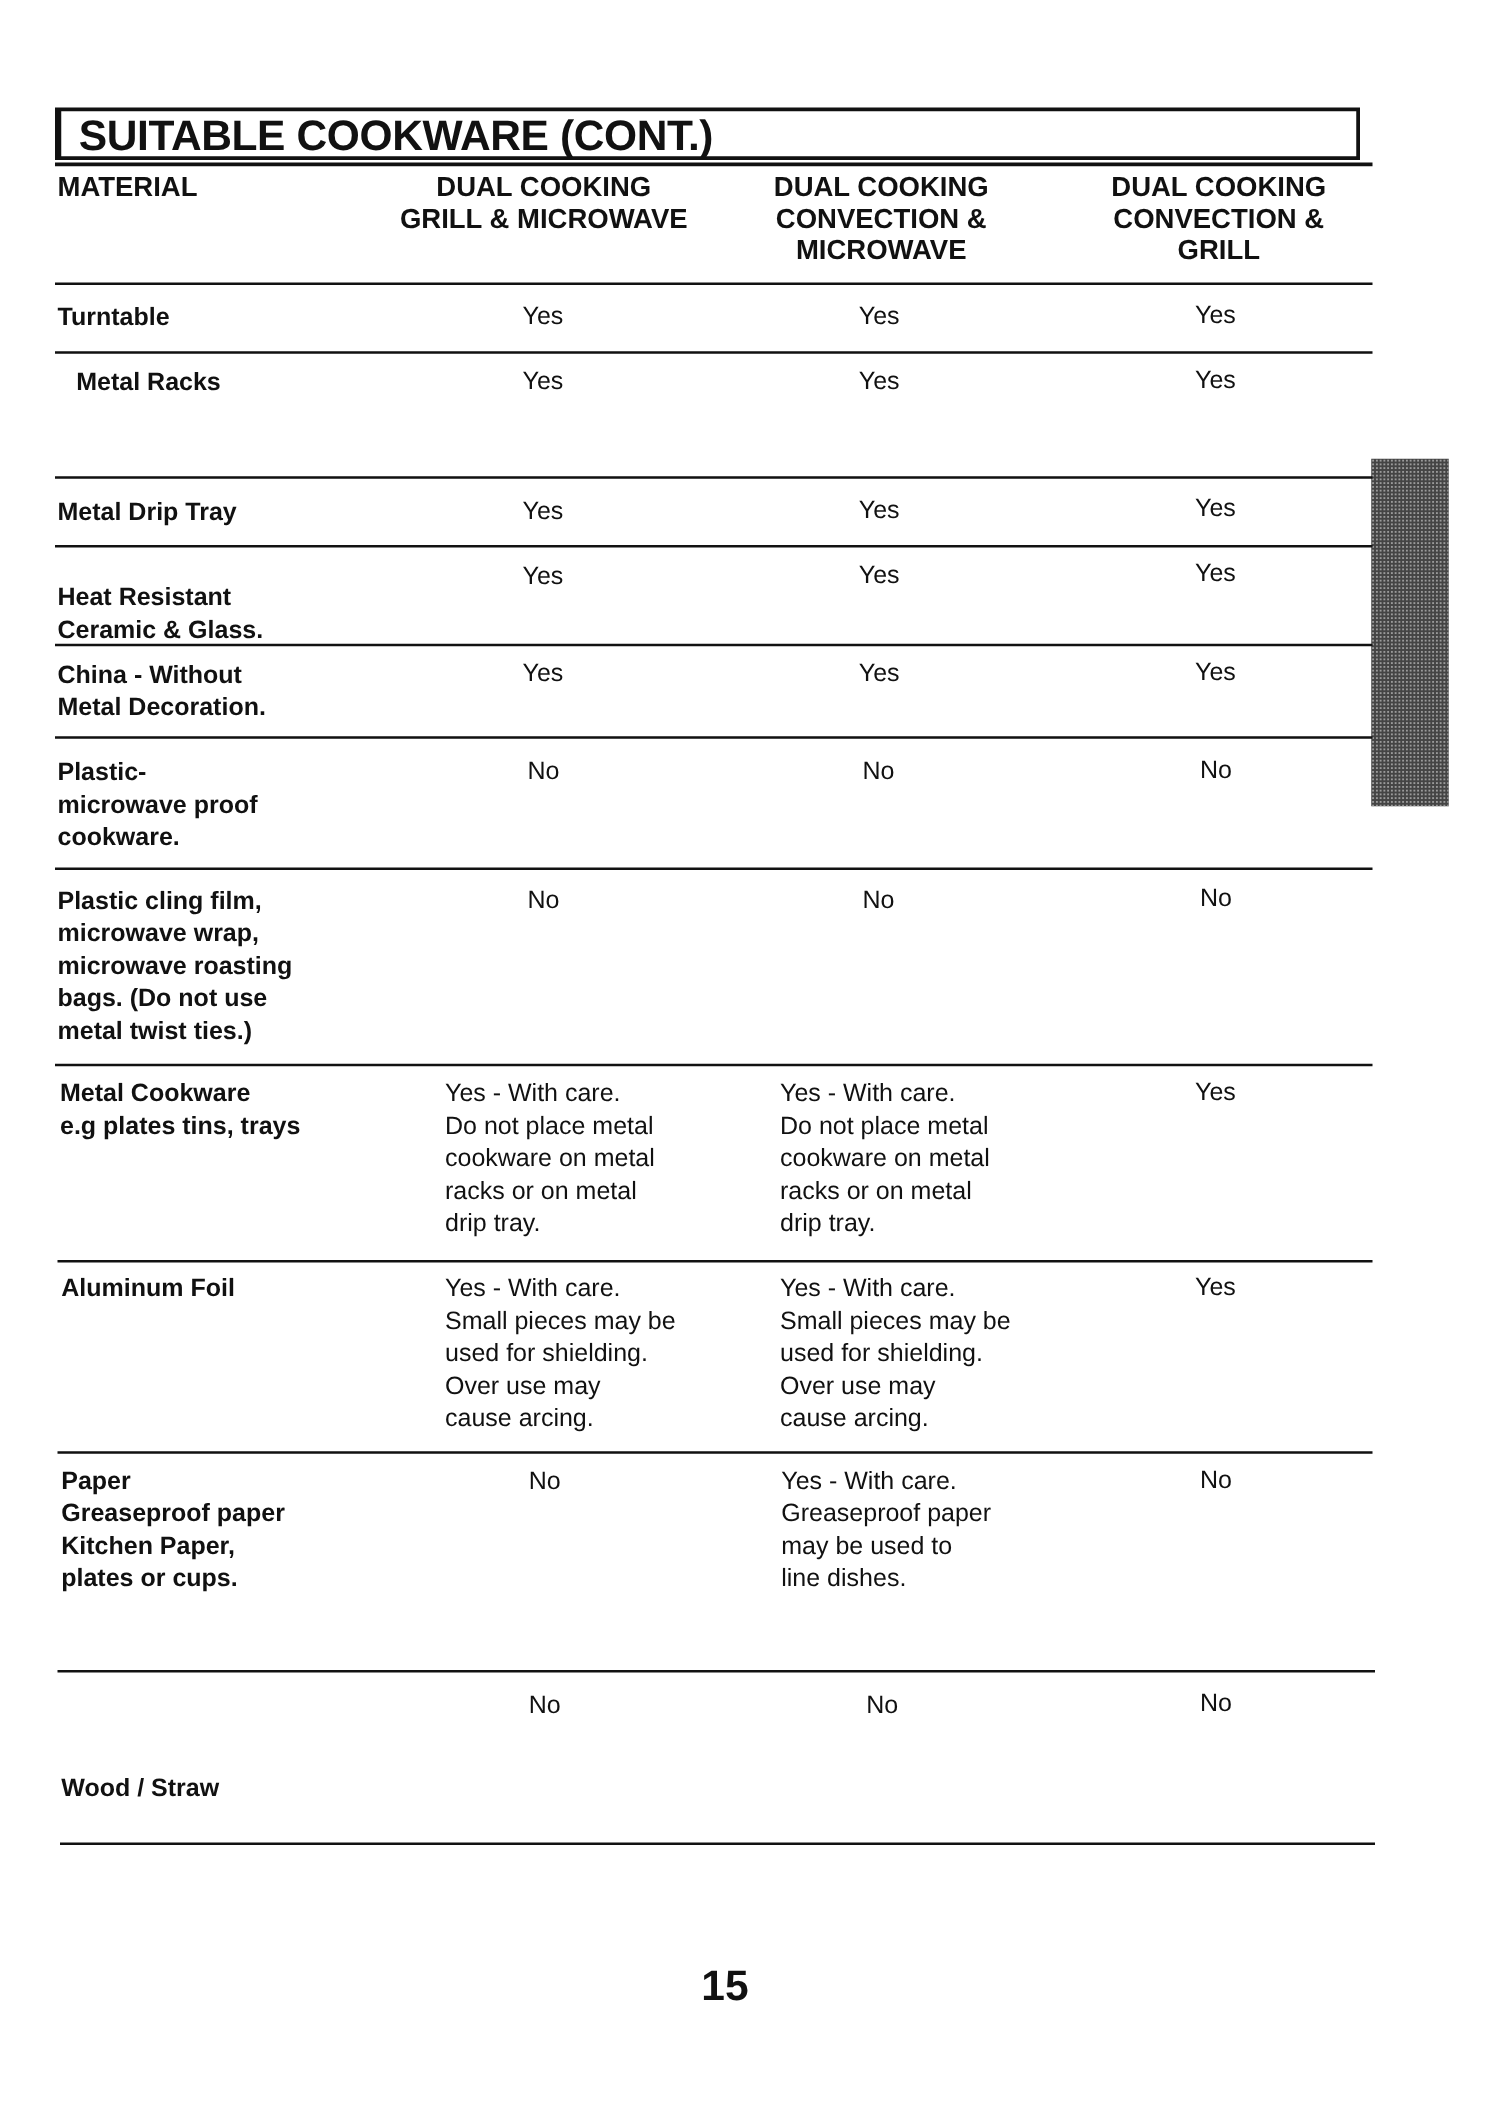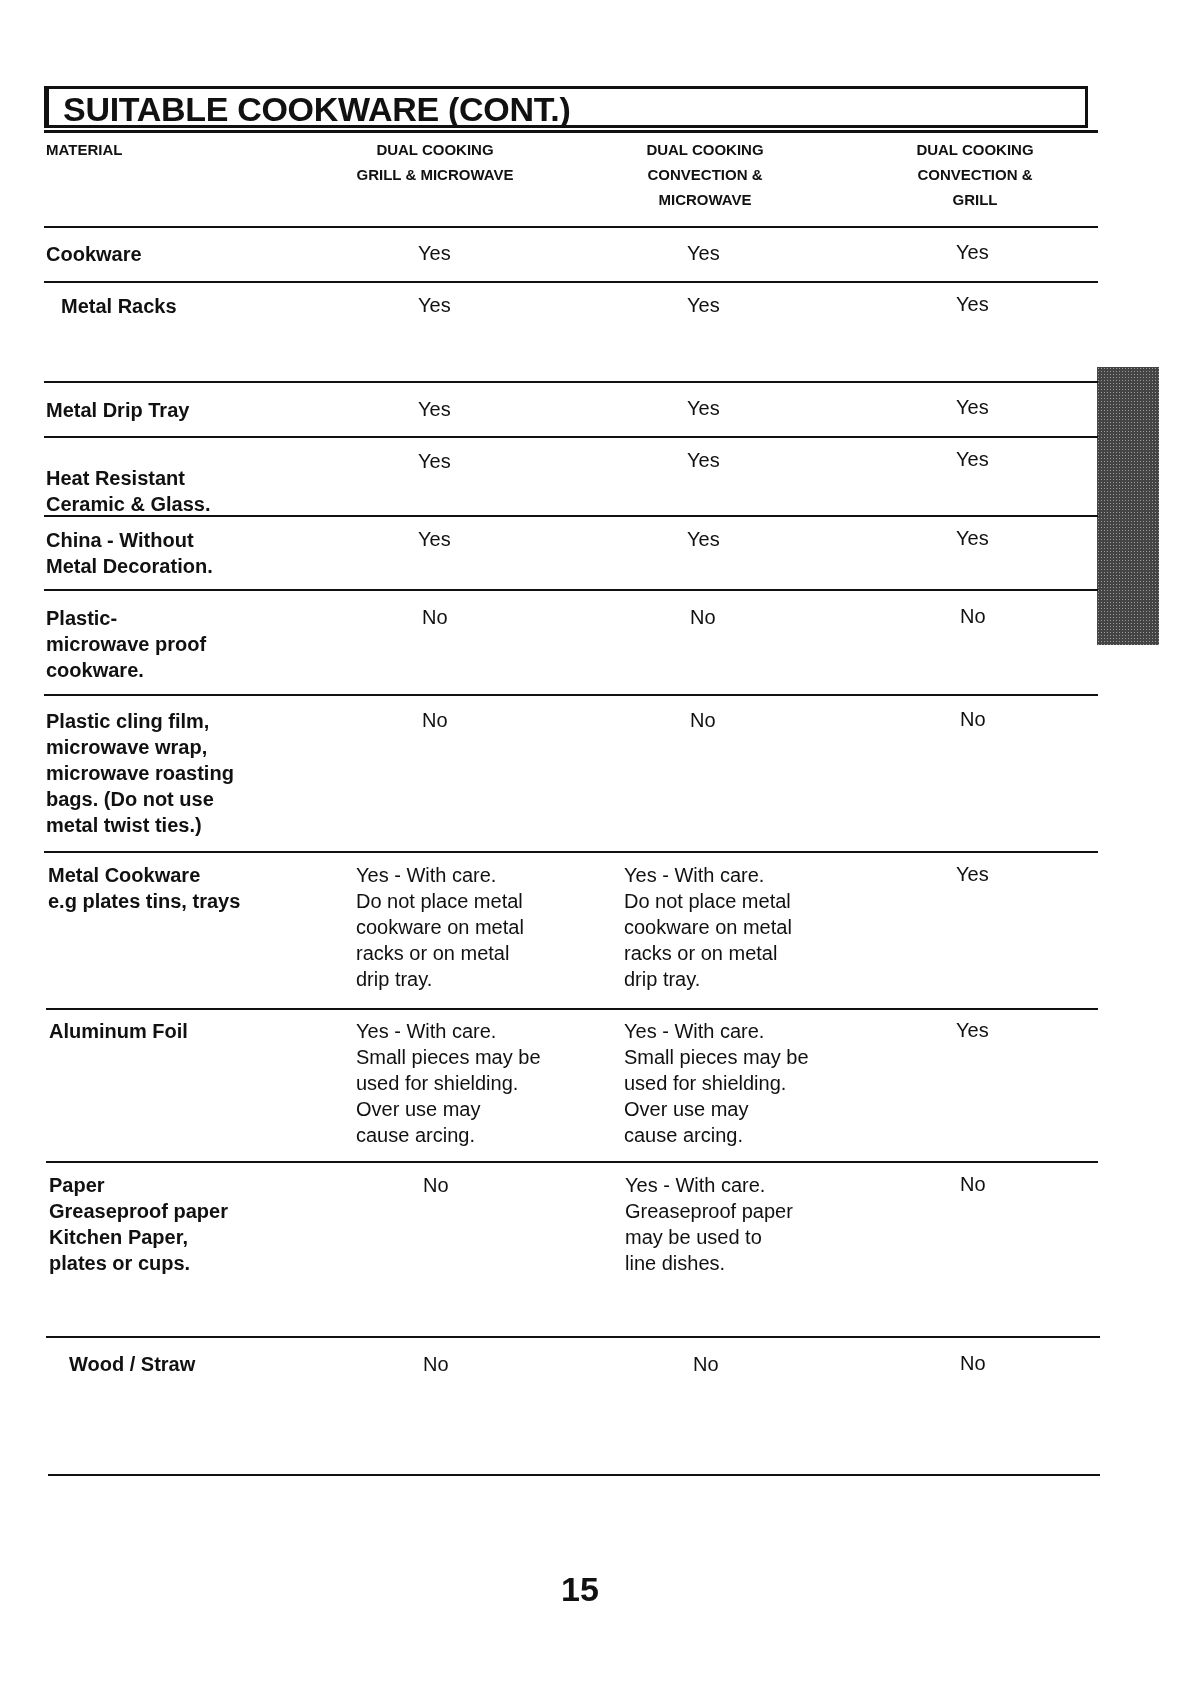--- a/index.html
+++ b/index.html
@@ -4,21 +4,21 @@
 <style>
   html, body { margin: 0; padding: 0; background: #ffffff; }
   body { width: 1188px; height: 1684px; position: relative; overflow: hidden;
          font-family: "Liberation Sans", "DejaVu Sans", sans-serif; color: #111; }
   .title-box { position: absolute; left: 44px; top: 74px; width: 1044px; height: 42px;
                border: 3px solid #111; border-left-width: 5px; box-sizing: border-box; margin-top: 12px; }
   .title-text { position: absolute; left: 14px; top: 1px; font-size: 34px; font-weight: 700;
                 letter-spacing: -0.3px; line-height: 38px; white-space: nowrap; }
   .hrule { position: absolute; height: 2px; background: #111; }
   .hrule.thick { height: 3px; }
-  .hdr { position: absolute; font-size: 15px; font-weight: 700; line-height: 25px;
+  .hdr { position: absolute; font-size: 22px; font-weight: 700; line-height: 25px;
          text-align: center; white-space: pre-line; }
   .hdr.left { text-align: left; }
   .cell { position: absolute; font-size: 20px; line-height: 26px; white-space: pre-line; }
   .mat { font-weight: 700; }
   .val { font-weight: 400; }
   .tab { position: absolute; left: 1097px; top: 367px; width: 62px; height: 278px;
          background-color: #444;
          background-image: radial-gradient(#9a9a9a 0.8px, transparent 1px);
          background-size: 3px 3px; }
   .page-num { position: absolute; left: 0; width: 1160px; top: 1570px; text-align: center;
@@ -40,21 +40,21 @@
 GRILL &amp; MICROWAVE</div>
 <div class="hdr" style="left:570px; top:137px; width:270px;">DUAL COOKING
 CONVECTION &amp;
 MICROWAVE</div>
 <div class="hdr" style="left:840px; top:137px; width:270px;">DUAL COOKING
 CONVECTION &amp;
 GRILL</div>
 
 <div class="hrule" style="left:44px; top:226px; width:1054px;"></div>
 
-<div class="cell mat" style="left:46px; top:241px;">Cookware</div>
+<div class="cell mat" style="left:46px; top:241px;">Turntable</div>
 <div class="cell val" style="left:418px; top:240px;">Yes</div>
 <div class="cell val" style="left:687px; top:240px;">Yes</div>
 <div class="cell val" style="left:956px; top:239px;">Yes</div>
 <div class="hrule" style="left:44px; top:281px; width:1054px;"></div>
 
 <div class="cell mat" style="left:61px; top:293px;">Metal Racks</div>
 <div class="cell val" style="left:418px; top:292px;">Yes</div>
 <div class="cell val" style="left:687px; top:292px;">Yes</div>
 <div class="cell val" style="left:956px; top:291px;">Yes</div>
 <div class="hrule" style="left:44px; top:381px; width:1054px;"></div>
@@ -131,19 +131,19 @@
 Kitchen Paper,
 plates or cups.</div>
 <div class="cell val" style="left:423px; top:1172px;">No</div>
 <div class="cell val" style="left:625px; top:1172px;">Yes - With care.
 Greaseproof paper
 may be used to
 line dishes.</div>
 <div class="cell val" style="left:960px; top:1171px;">No</div>
 <div class="hrule" style="left:46px; top:1336px; width:1054px;"></div>
 
-<div class="cell mat" style="left:49px; top:1351px;margin-left:20px;">Wood / Straw</div>
+<div class="cell mat" style="left:49px; top:1418px;">Wood / Straw</div>
 <div class="cell val" style="left:423px; top:1351px;">No</div>
 <div class="cell val" style="left:693px; top:1351px;">No</div>
 <div class="cell val" style="left:960px; top:1350px;">No</div>
 <div class="hrule" style="left:48px; top:1474px; width:1052px;"></div>
 
 <div class="page-num">15</div>
 
 </body></html>

